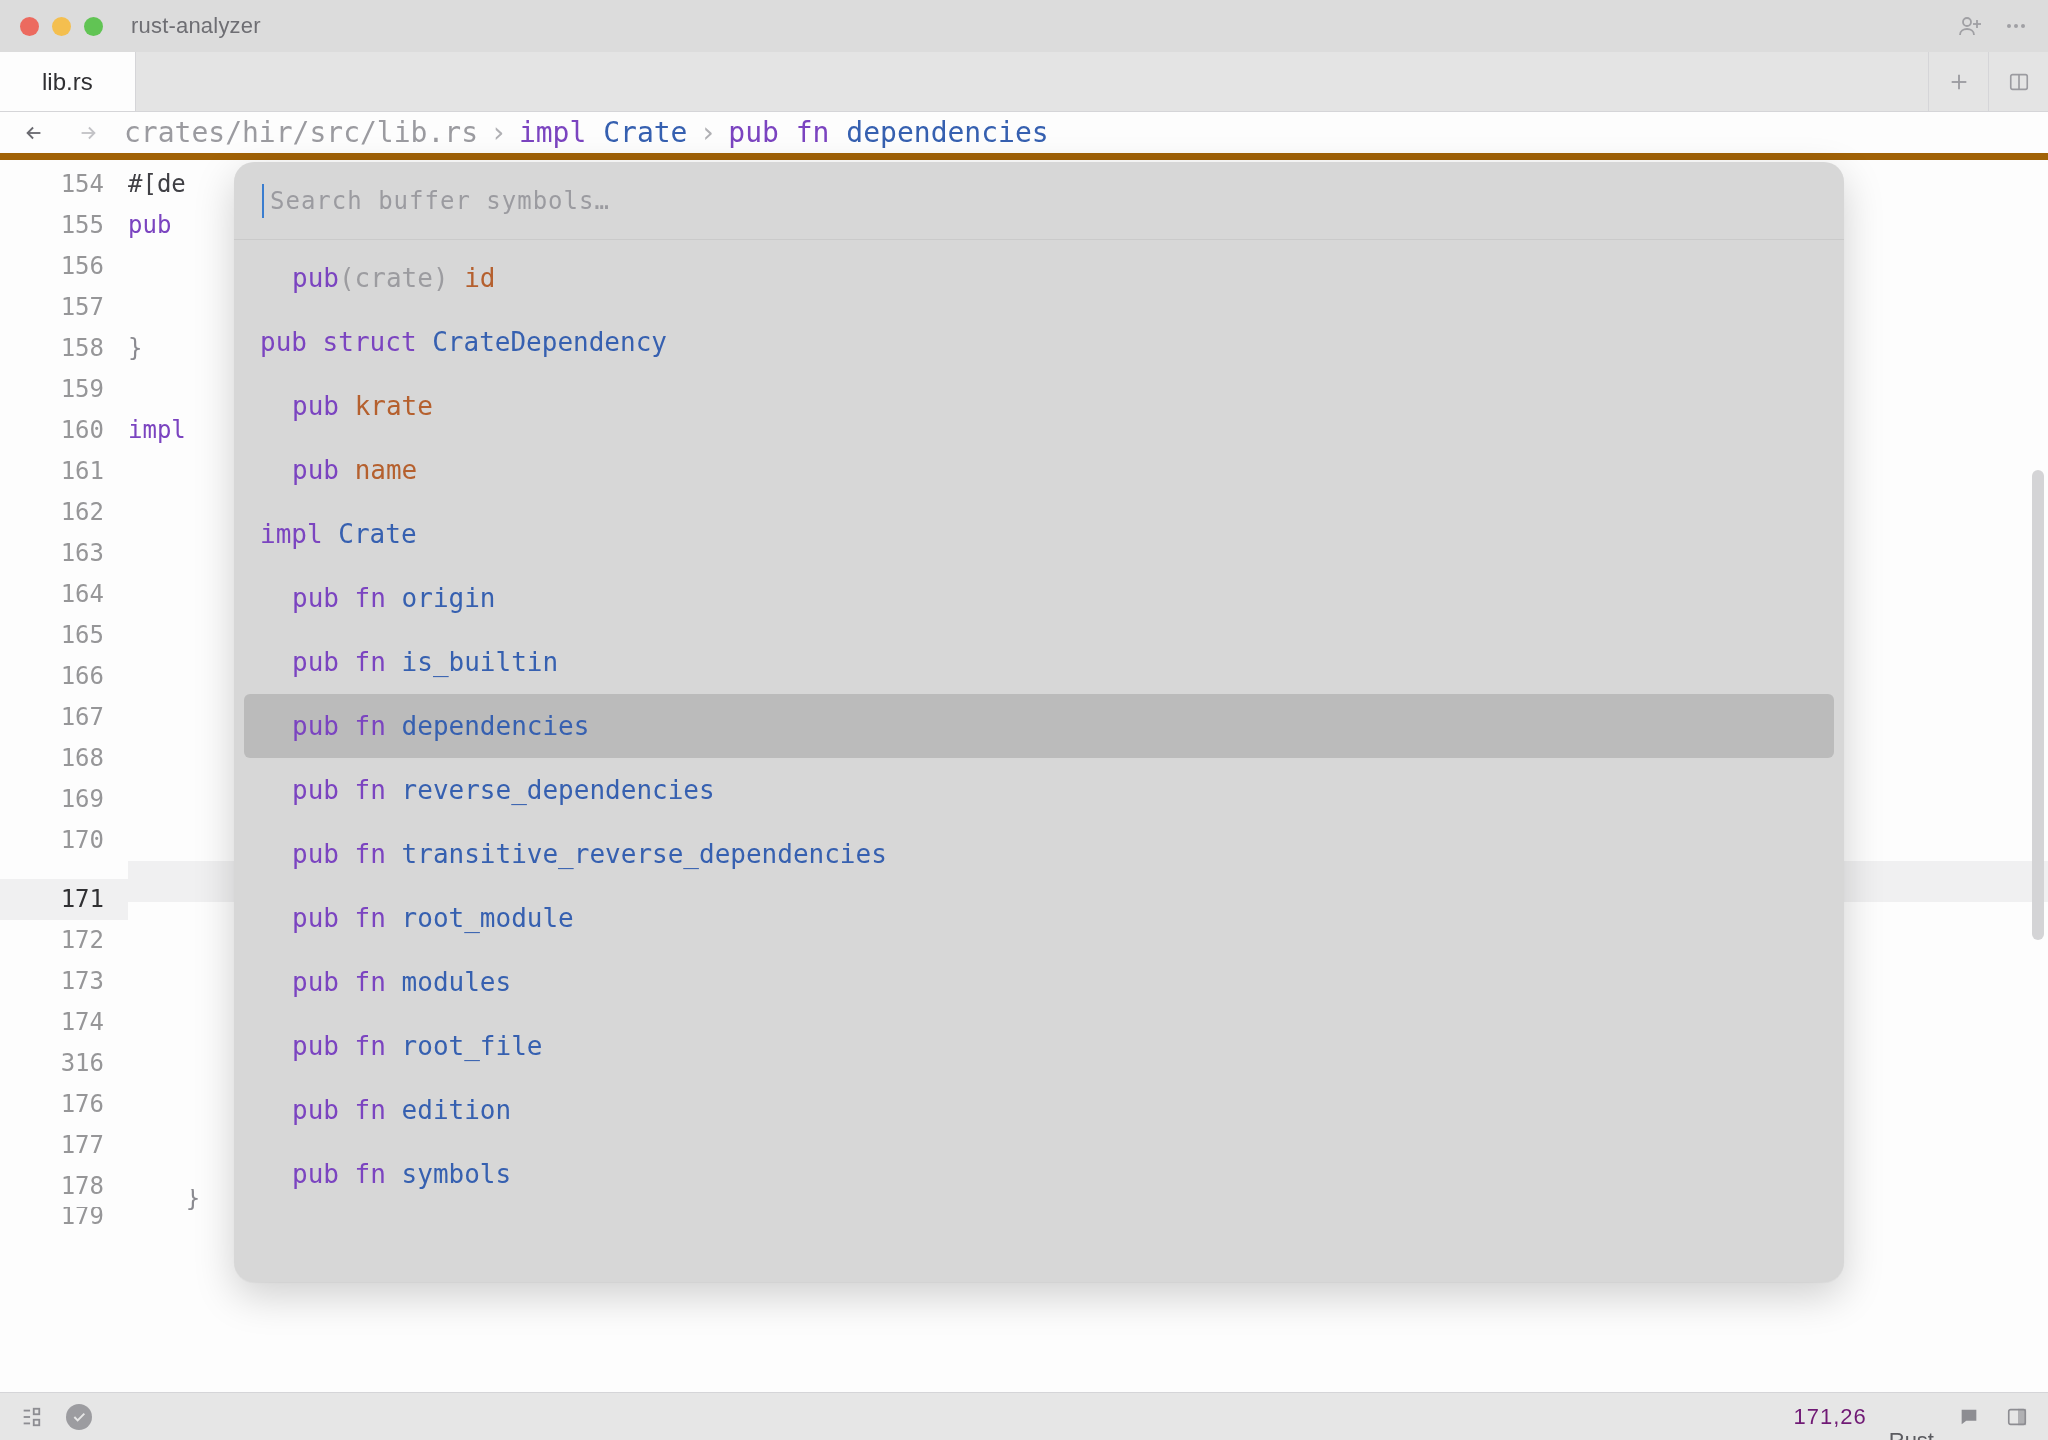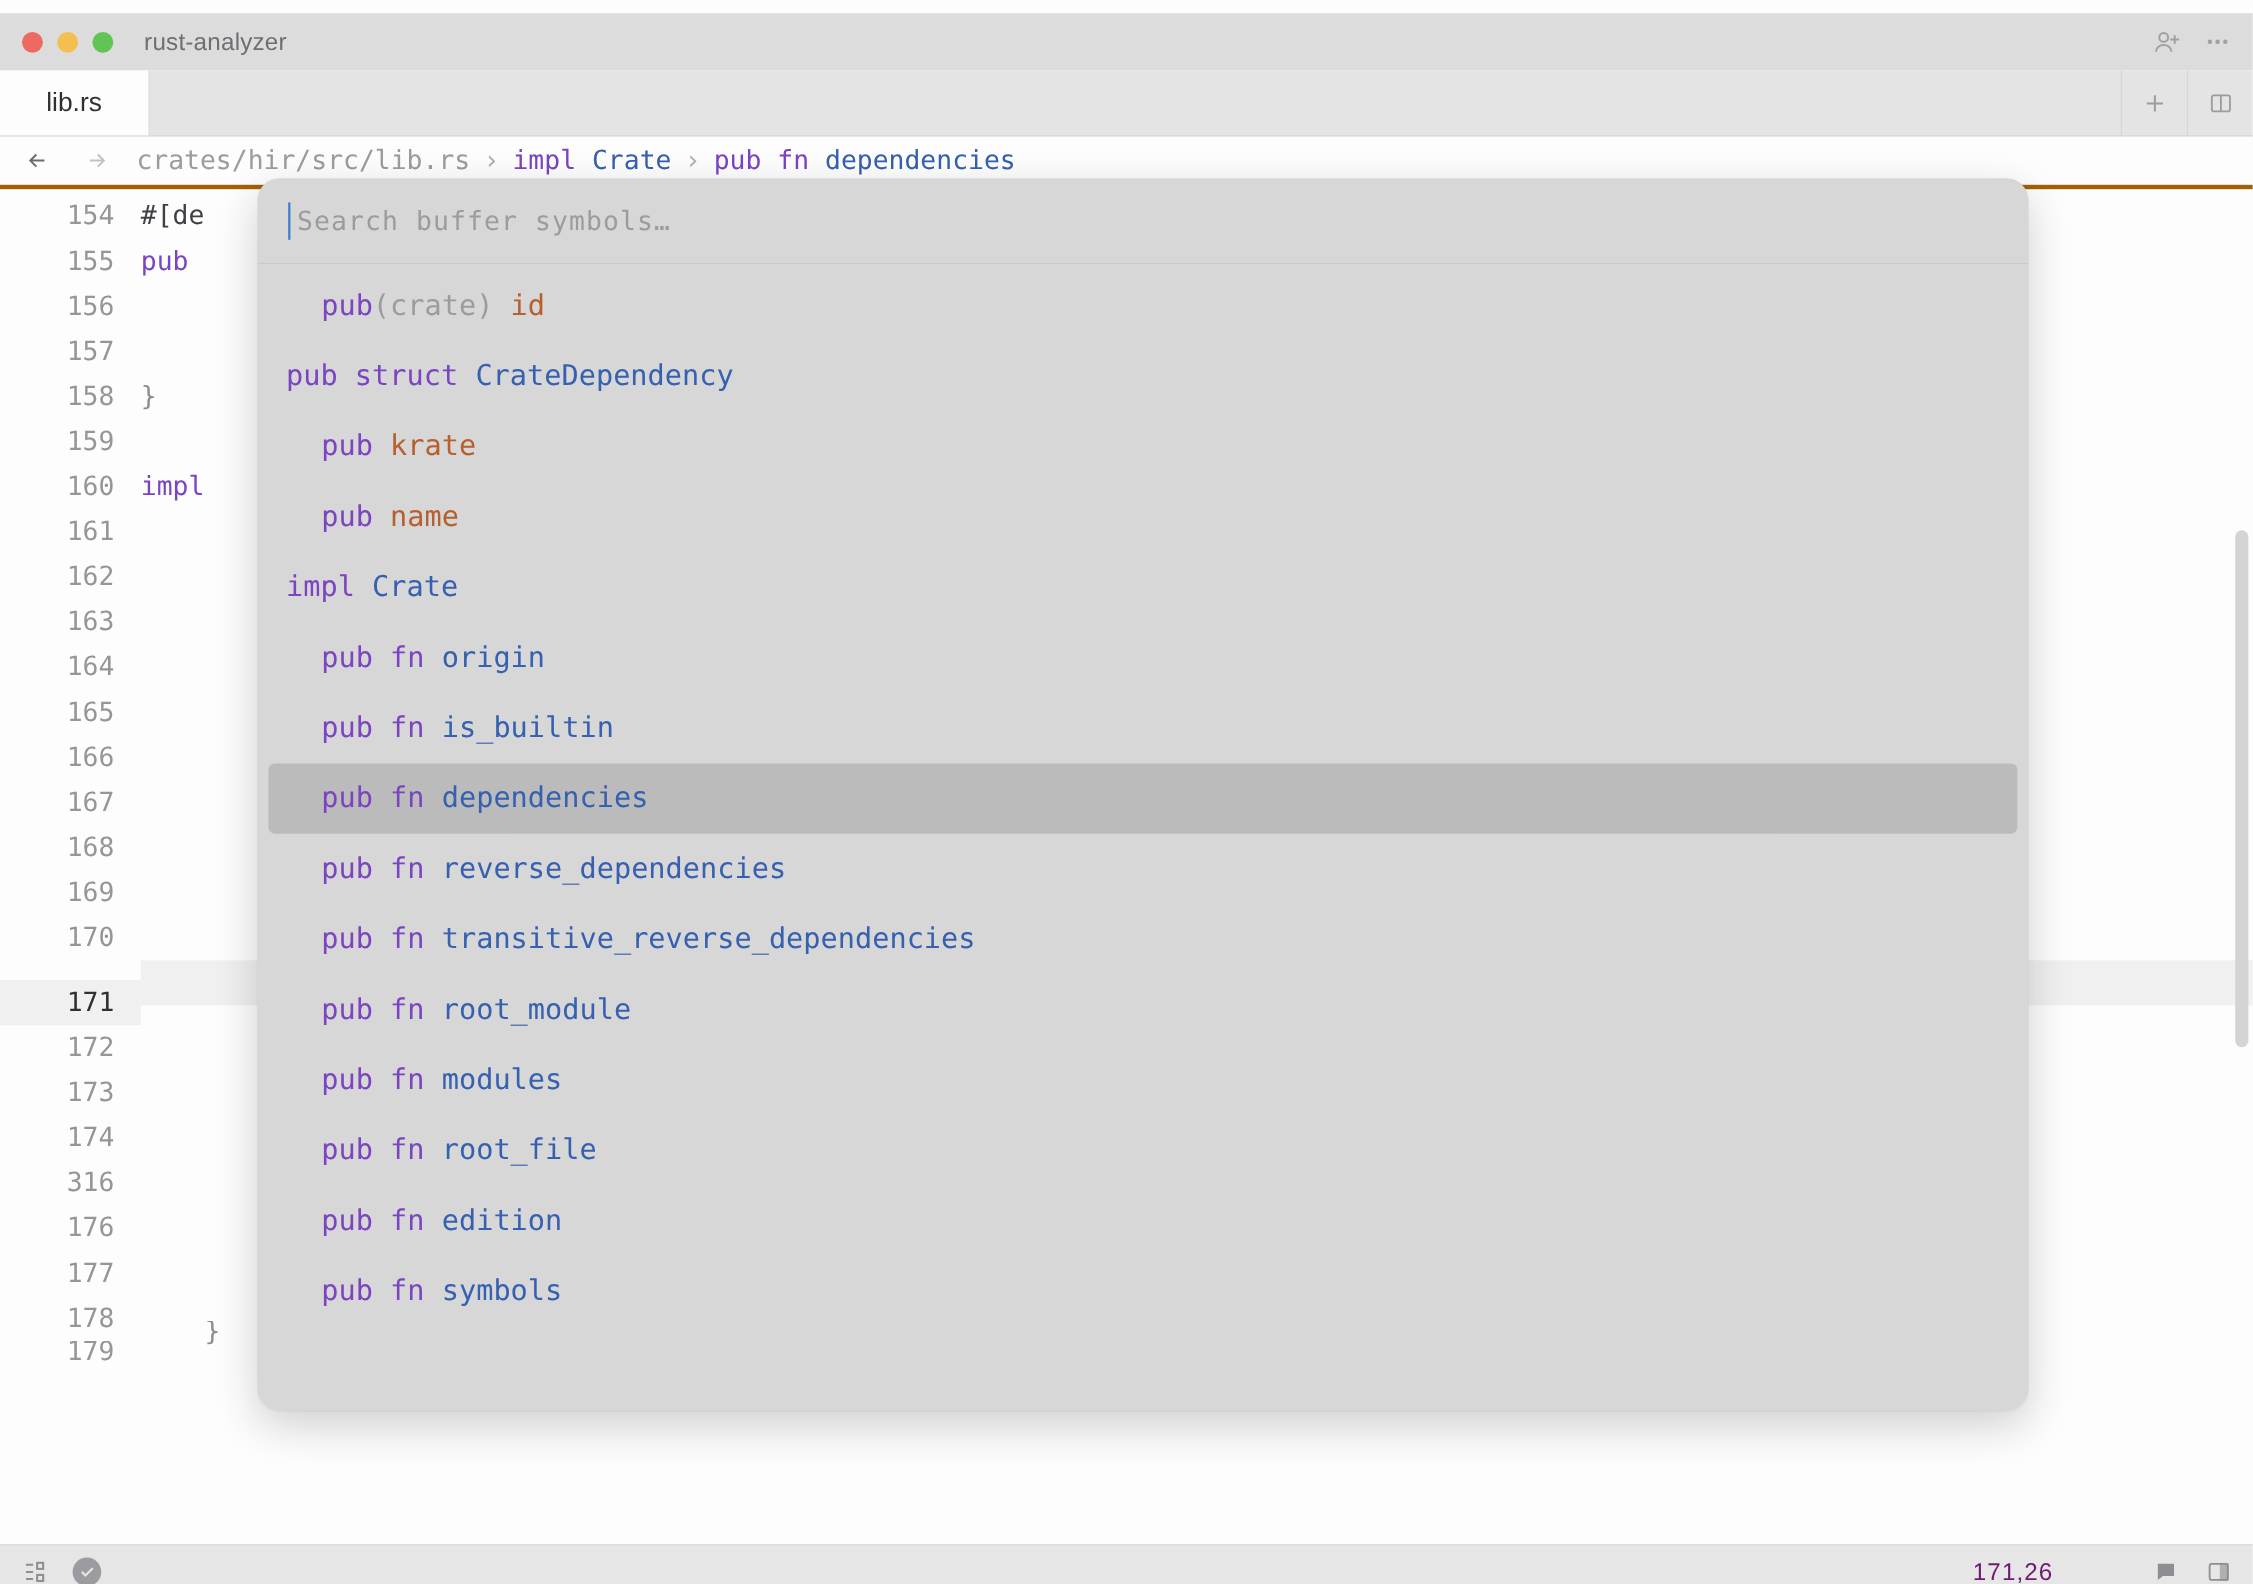--- a/index.html
+++ b/index.html
@@ -40,21 +40,20 @@
   
   .titlebar {
     height: 52px;
     background: var(--titlebar-bg);
     display: flex;
     align-items: center;
     padding: 0 20px;
     font-family: -apple-system, "SF Pro Text", Helvetica, Arial, sans-serif;
     color: #6e6e73;
     justify-content: space-between;
-    margin-top: 12px;
   }
   .traffic-lights { display: flex; gap: 13px; align-items: center; }
   .traffic-lights .light { width: 19px; height: 19px; border-radius: 50%; }
   .light.red { background: var(--traffic-red); }
   .light.yellow { background: var(--traffic-yellow); }
   .light.green { background: var(--traffic-green); }
   .titlebar .title { margin-left: 28px; font-size: 22px; letter-spacing: 0.2px; flex: 1; }
   .titlebar .right { display: flex; gap: 22px; align-items: center; color: #a0a0a4; }
   .titlebar svg { display:block; }
 
@@ -88,23 +87,23 @@
     display: flex; align-items: center; justify-content: center;
     border-left: 1px solid var(--divider);
   }
 
   
   .breadcrumb {
     height: 48px;
     padding: 0 20px 0 16px;
     display: flex; align-items: center;
     gap: 18px;
-    font-size: 24px;
+    font-size: 28px;
     color: var(--breadcrumb-text);
-    border-bottom: 4px solid #a16207;
+    border-bottom: 7px solid #a16207;
   }
   .breadcrumb .navbtn {
     width: 36px; height: 36px; display:flex; align-items:center; justify-content:center;
     color: #6a6a70;
   }
   .breadcrumb .navbtn.disabled { color: #c2c2c6; }
   .breadcrumb .crumbs { display: flex; align-items: center; gap: 12px; }
   .breadcrumb .sep { color: #b0b0b4; }
   .bc-path  { color: #9b9ba0; }
   .bc-impl  { color: var(--tok-kw); }

